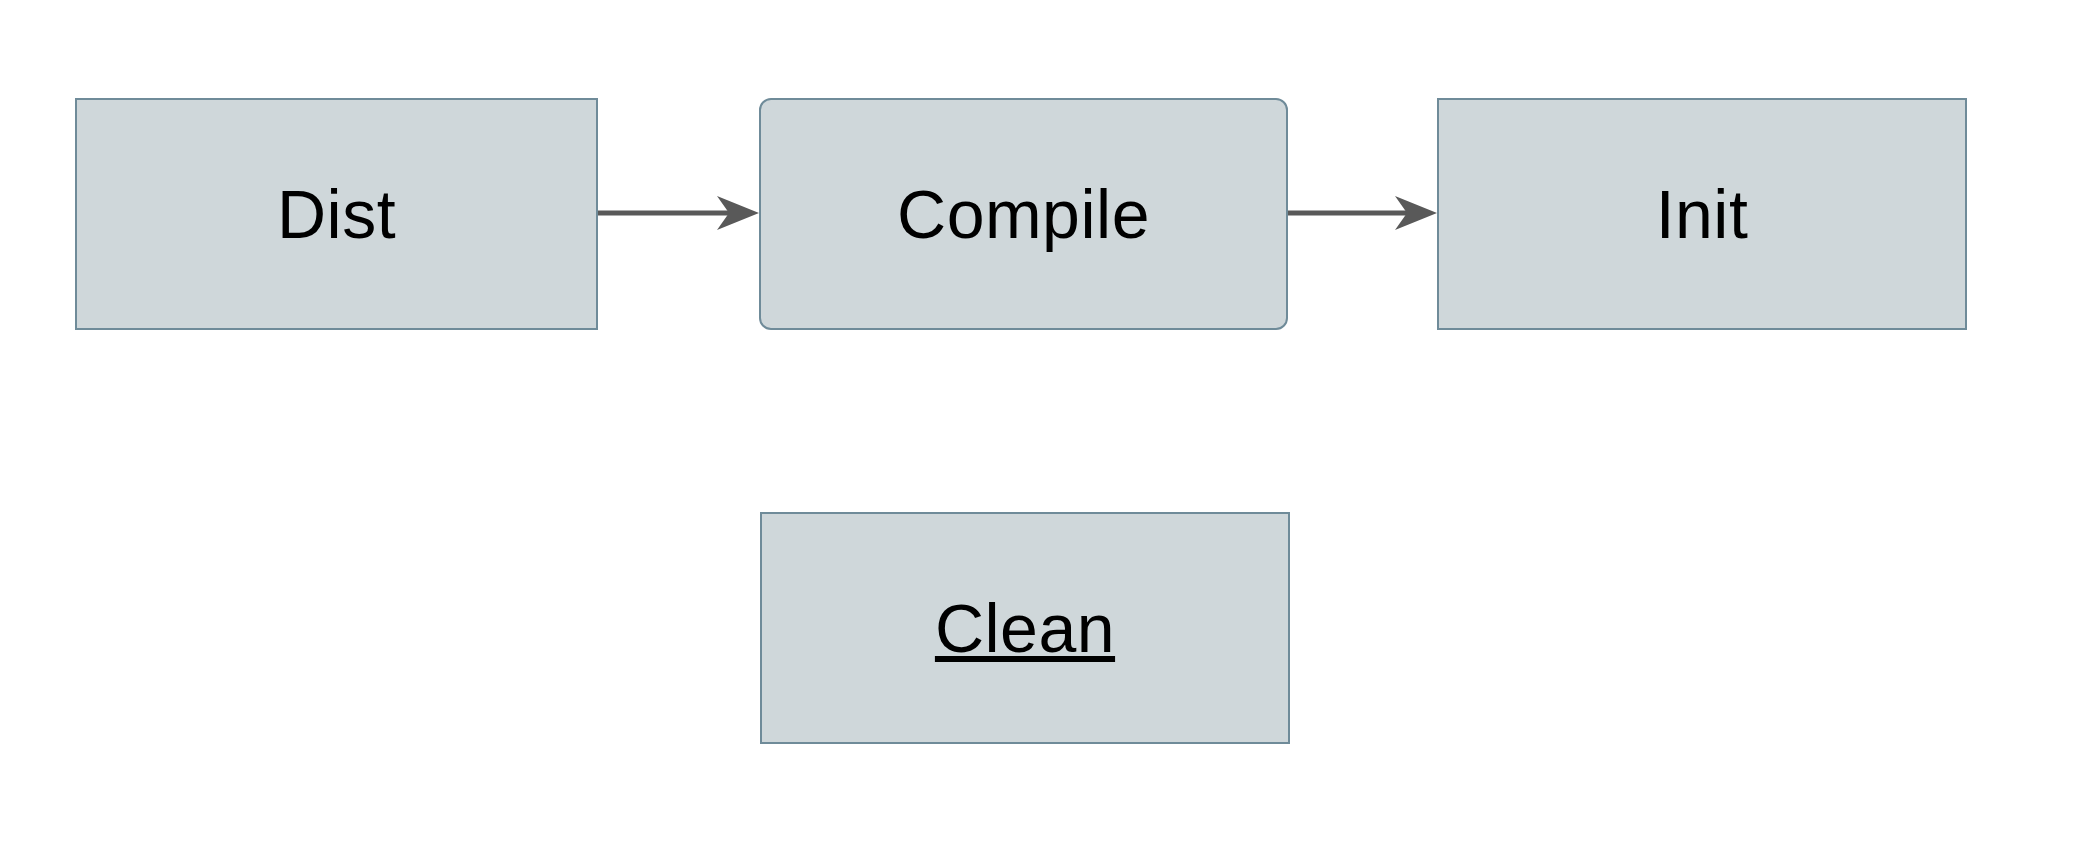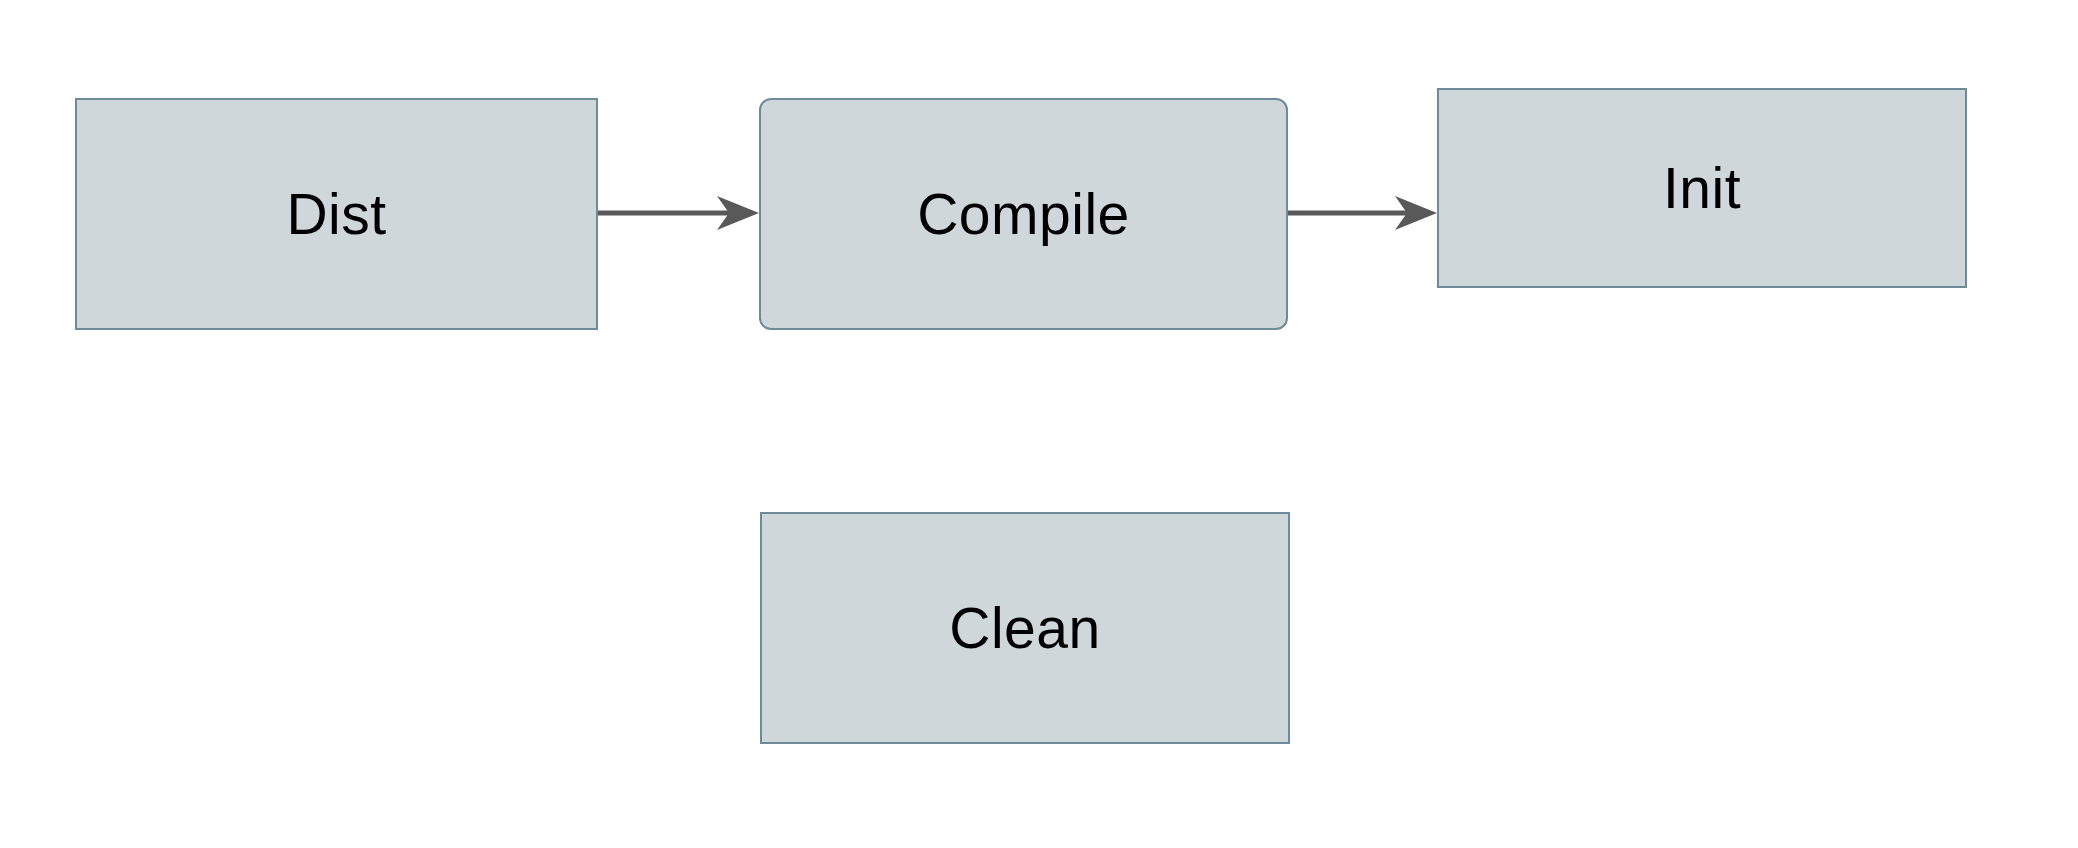--- a/index.html
+++ b/index.html
@@ -18,30 +18,30 @@
   .node {
     position: absolute;
     display: flex;
     align-items: center;
     justify-content: center;
     background: var(--node-fill, #cfd7da);
     border: 2px solid var(--node-border, #6f8b99);
     box-sizing: border-box;
   }
   .node-label {
-    font-size: 57px;
+    font-size: 68px;
     line-height: 1;
     color: var(--text, #000000);
     letter-spacing: 0.5px;
     user-select: none;
   }
   #node-dist    { left: 75px;   top: 98px;  width: 523px; height: 232px; }
   #node-compile { left: 759px;  top: 98px;  width: 529px; height: 232px; border-radius: 12px; }
-  #node-init    { left: 1437px; top: 88px;  width: 530px; height: 200px; }
-  #node-clean   { left: 760px;  top: 512px; width: 530px; height: 232px; }
+  #node-init    { left: 1437px; top: 98px;  width: 530px; height: 232px; }
+  #node-clean   { left: 760px;  top: 512px; width: 530px; height: 232px; text-decoration: underline; }
   .edges {
     position: absolute;
     left: 0;
     top: 0;
     width: 2078px;
     height: 848px;
     pointer-events: none;
   }
   .edge line {
     stroke: var(--arrow, #595959);

